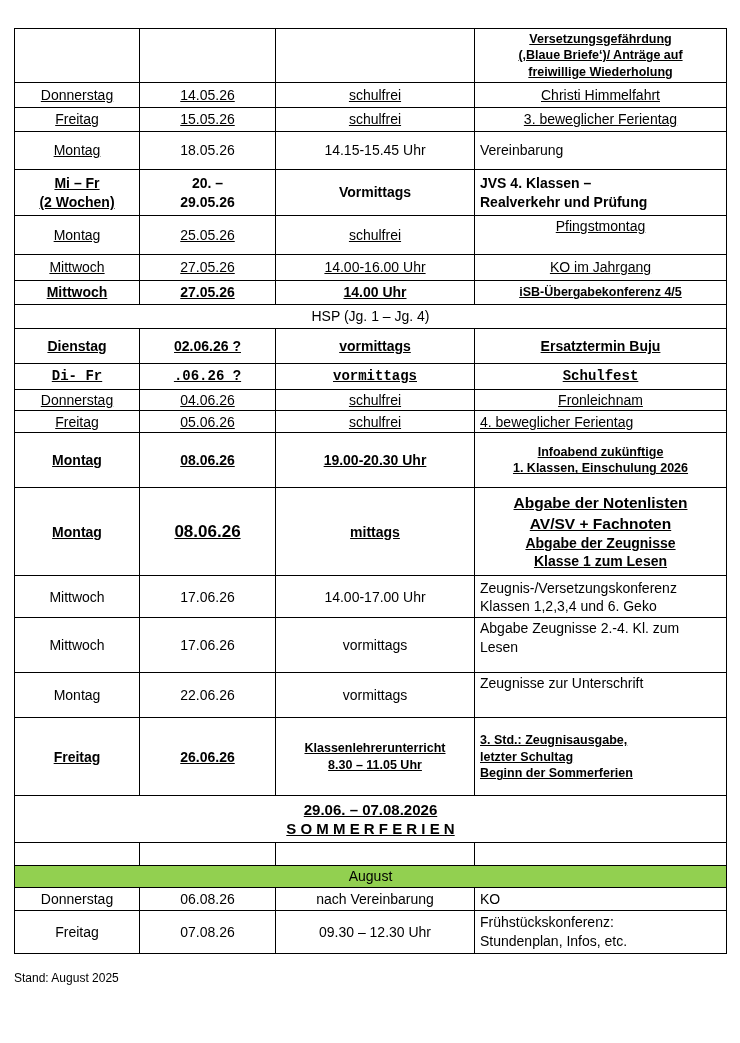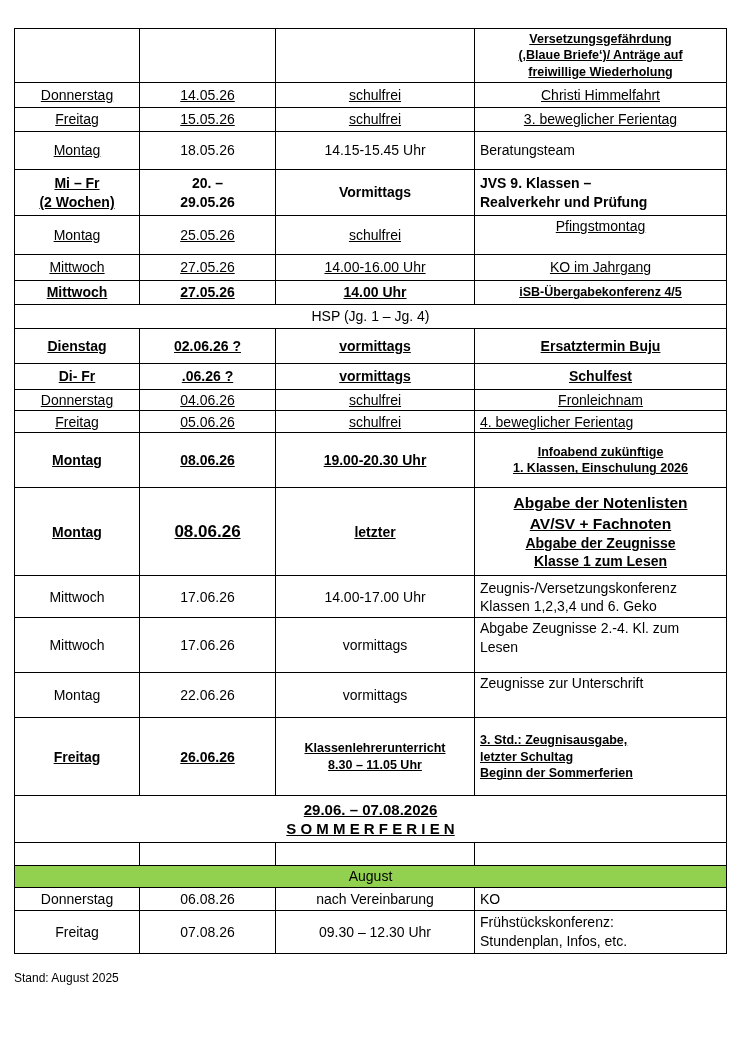--- a/index.html
+++ b/index.html
@@ -117,37 +117,37 @@
           <td class="underline align-center valign-middle">
             <div>Montag</div>
           </td>
           <td class=" align-center valign-middle">
             <div>18.05.26</div>
           </td>
           <td class=" align-center valign-middle">
             <div>14.15-15.45 Uhr</div>
           </td>
           <td class=" align-left valign-middle">
-            <div>Beratungsteam</div>
+            <div>Vereinbarung</div>
           </td>
         </tr>
         <tr style="height: 46px;">
           <td class="bold underline align-center valign-middle">
             <div>Mi – Fr</div>
             <div>(2 Wochen)</div>
           </td>
           <td class="bold align-center valign-middle">
             <div>20. –</div>
             <div>29.05.26</div>
           </td>
           <td class="bold align-center valign-middle">
             <div>Vormittags</div>
           </td>
           <td class="bold align-left valign-middle">
-            <div>JVS 9. Klassen –</div>
+            <div>JVS 4. Klassen –</div>
             <div>Realverkehr und Prüfung</div>
           </td>
         </tr>
         <tr style="height: 39px;">
           <td class="underline align-center valign-middle">
             <div>Montag</div>
           </td>
           <td class="underline align-center valign-middle">
             <div>25.05.26</div>
           </td>
@@ -198,21 +198,21 @@
           <td class="bold underline align-center valign-middle">
             <div>02.06.26 ?</div>
           </td>
           <td class="bold underline align-center valign-middle">
             <div>vormittags</div>
           </td>
           <td class="bold underline align-center valign-middle">
             <div>Ersatztermin Buju</div>
           </td>
         </tr>
-        <tr style="height: 26px;">
+        <tr style="height: 26px; font-family: Liberation Mono, monospace;">
           <td class="bold underline align-center valign-middle">
             <div>Di- Fr</div>
           </td>
           <td class="bold underline align-center valign-middle">
             <div>.06.26 ?</div>
           </td>
           <td class="bold underline align-center valign-middle">
             <div>vormittags</div>
           </td>
           <td class="bold underline align-center valign-middle">
@@ -263,21 +263,21 @@
           </td>
         </tr>
         <tr style="height: 88px;">
           <td class="bold underline align-center valign-middle">
             <div>Montag</div>
           </td>
           <td class="bold underline big align-center valign-middle">
             <div>08.06.26</div>
           </td>
           <td class="bold underline align-center valign-middle">
-            <div>letzter</div>
+            <div>mittags</div>
           </td>
           <td class="bold italic underline align-center valign-middle">
             <div class="lg">Abgabe der Notenlisten</div>
             <div class="lg">AV/SV + Fachnoten</div>
             <div>Abgabe der Zeugnisse</div>
             <div>Klasse 1 zum Lesen</div>
           </td>
         </tr>
         <tr style="height: 42px;">
           <td class=" align-center valign-middle">

